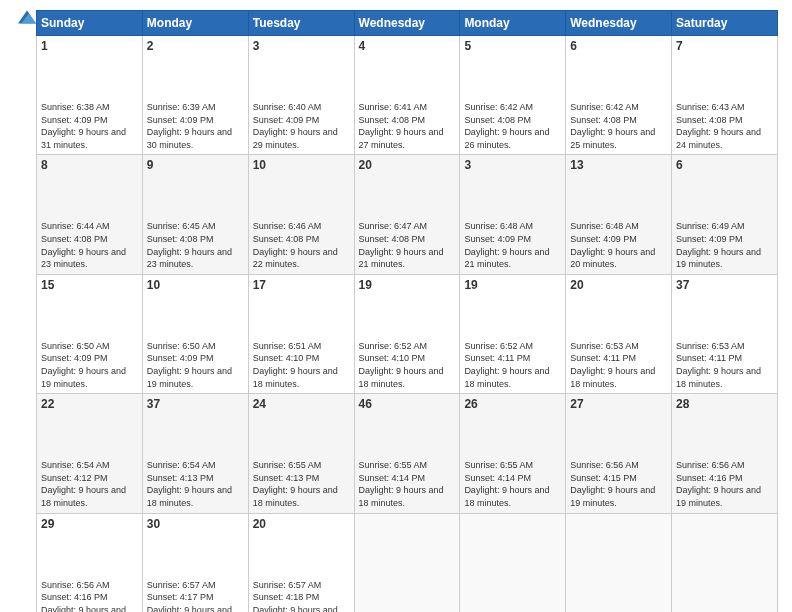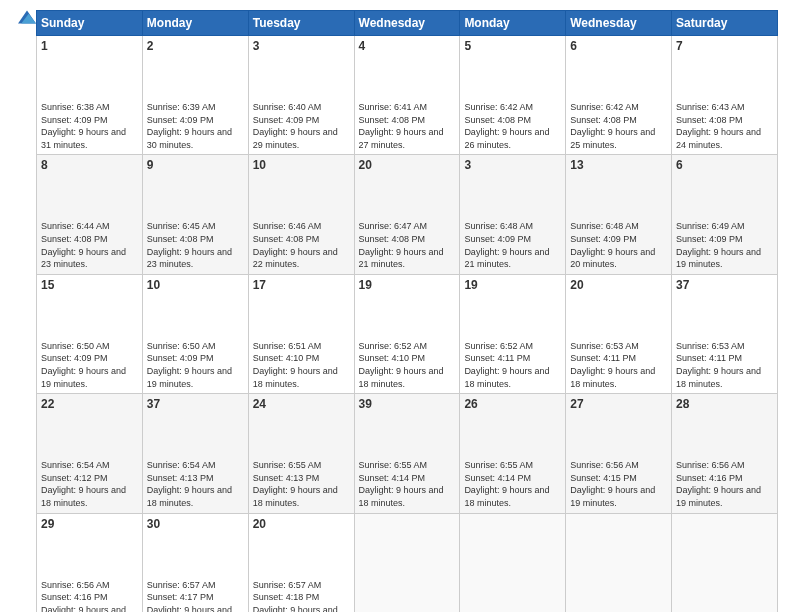--- a/index.html
+++ b/index.html
@@ -231,21 +231,21 @@
           </td>
           <td>
             <span class="day-num">37</span>
             <div class="day-info">Sunrise: 6:54 AM<br>Sunset: 4:13 PM<br>Daylight: 9 hours and 18 minutes.</div>
           </td>
           <td>
             <span class="day-num">24</span>
             <div class="day-info">Sunrise: 6:55 AM<br>Sunset: 4:13 PM<br>Daylight: 9 hours and 18 minutes.</div>
           </td>
           <td>
-            <span class="day-num">39</span>
+            <span class="day-num">46</span>
             <div class="day-info">Sunrise: 6:55 AM<br>Sunset: 4:14 PM<br>Daylight: 9 hours and 18 minutes.</div>
           </td>
           <td>
             <span class="day-num">26</span>
             <div class="day-info">Sunrise: 6:55 AM<br>Sunset: 4:14 PM<br>Daylight: 9 hours and 18 minutes.</div>
           </td>
           <td>
             <span class="day-num">27</span>
             <div class="day-info">Sunrise: 6:56 AM<br>Sunset: 4:15 PM<br>Daylight: 9 hours and 19 minutes.</div>
           </td>

